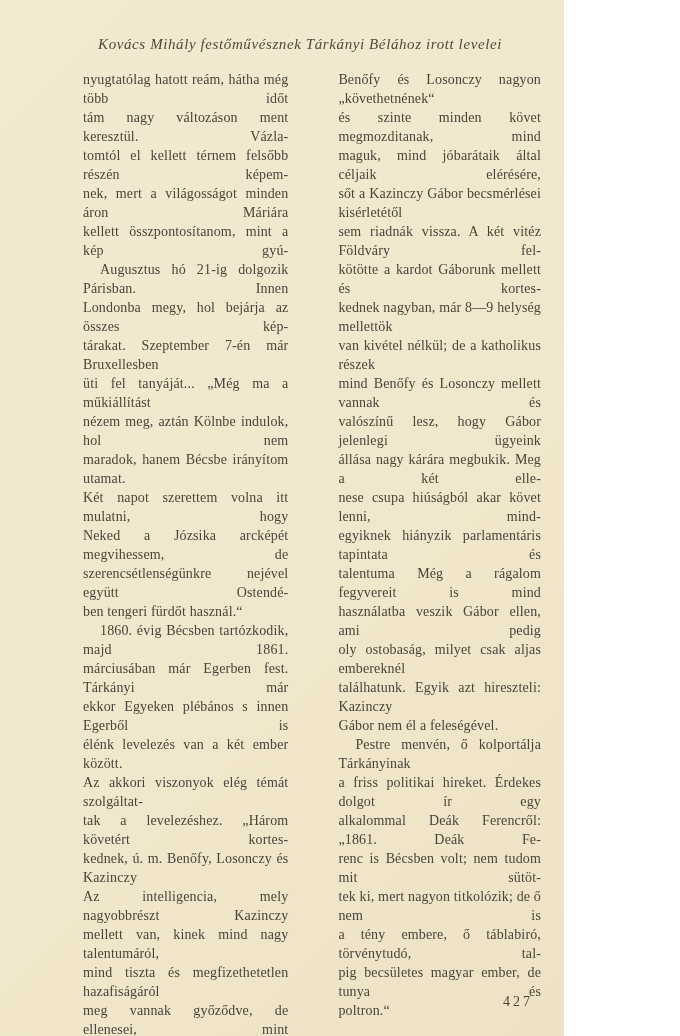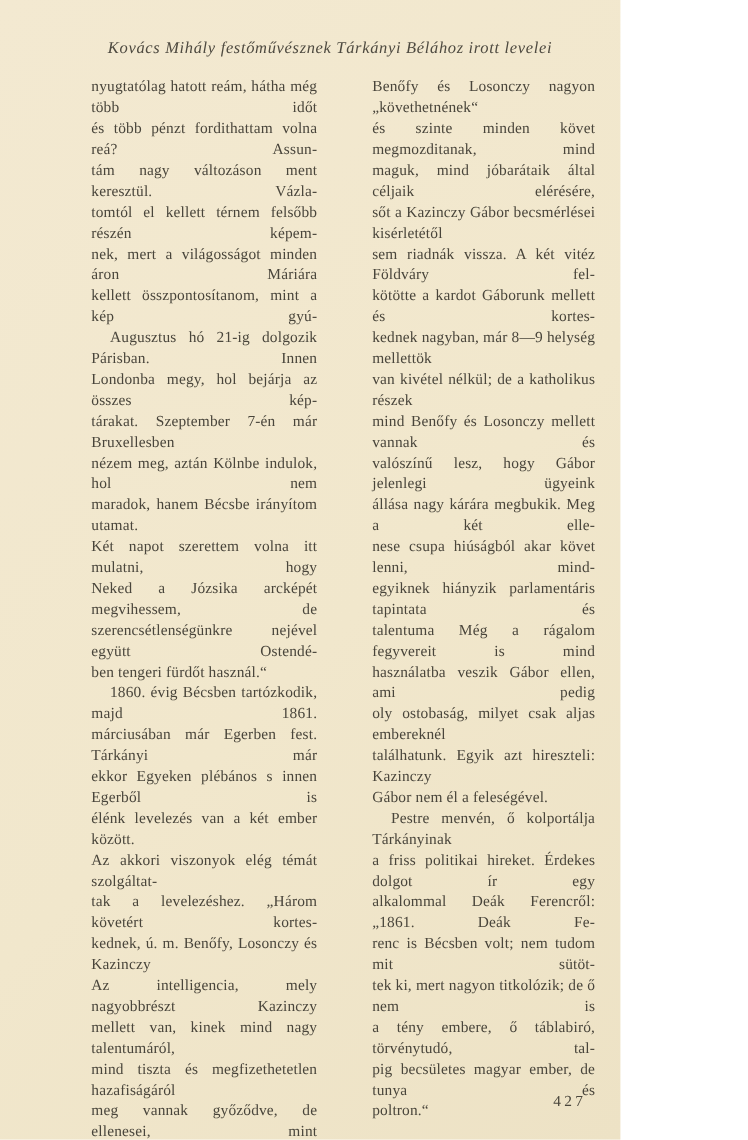--- a/index.html
+++ b/index.html
@@ -61,30 +61,30 @@
 <body>
 
 <div class="page">
 
   <div class="running-head">Kovács Mihály festőművésznek Tárkányi Bélához irott levelei</div>
 
   <div class="columns">
     <div class="column left">
         <div class="para">
           <div class="line full">nyugtatólag hatott reám, hátha még több időt</div>
-          <div class="line full">és több pénzt fordithattam volna reá? Assun-</div>
           <div class="line full">tám nagy változáson ment keresztül. Vázla-</div>
           <div class="line full">tomtól el kellett térnem felsőbb részén képem-</div>
           <div class="line full">nek, mert a világosságot minden áron Máriára</div>
           <div class="line full">kellett összpontosítanom, mint a kép gyú-</div>
         </div>
         <div class="para">
           <div class="line full indent">Augusztus hó 21-ig dolgozik Párisban. Innen</div>
           <div class="line full">Londonba megy, hol bejárja az összes kép-</div>
           <div class="line full">tárakat. Szeptember 7-én már Bruxellesben</div>
+          <div class="line full">üti fel tanyáját... „Még ma a műkiállítást</div>
           <div class="line full">nézem meg, aztán Kölnbe indulok, hol nem</div>
           <div class="line full">maradok, hanem Bécsbe irányítom utamat.</div>
           <div class="line full">Két napot szerettem volna itt mulatni, hogy</div>
           <div class="line full">Neked a Józsika arcképét megvihessem, de</div>
           <div class="line full">szerencsétlenségünkre nejével együtt Ostendé-</div>
           <div class="line">ben tengeri fürdőt használ.“</div>
         </div>
         <div class="para">
           <div class="line full indent">1860. évig Bécsben tartózkodik, majd 1861.</div>
           <div class="line full">márciusában már Egerben fest. Tárkányi már</div>

